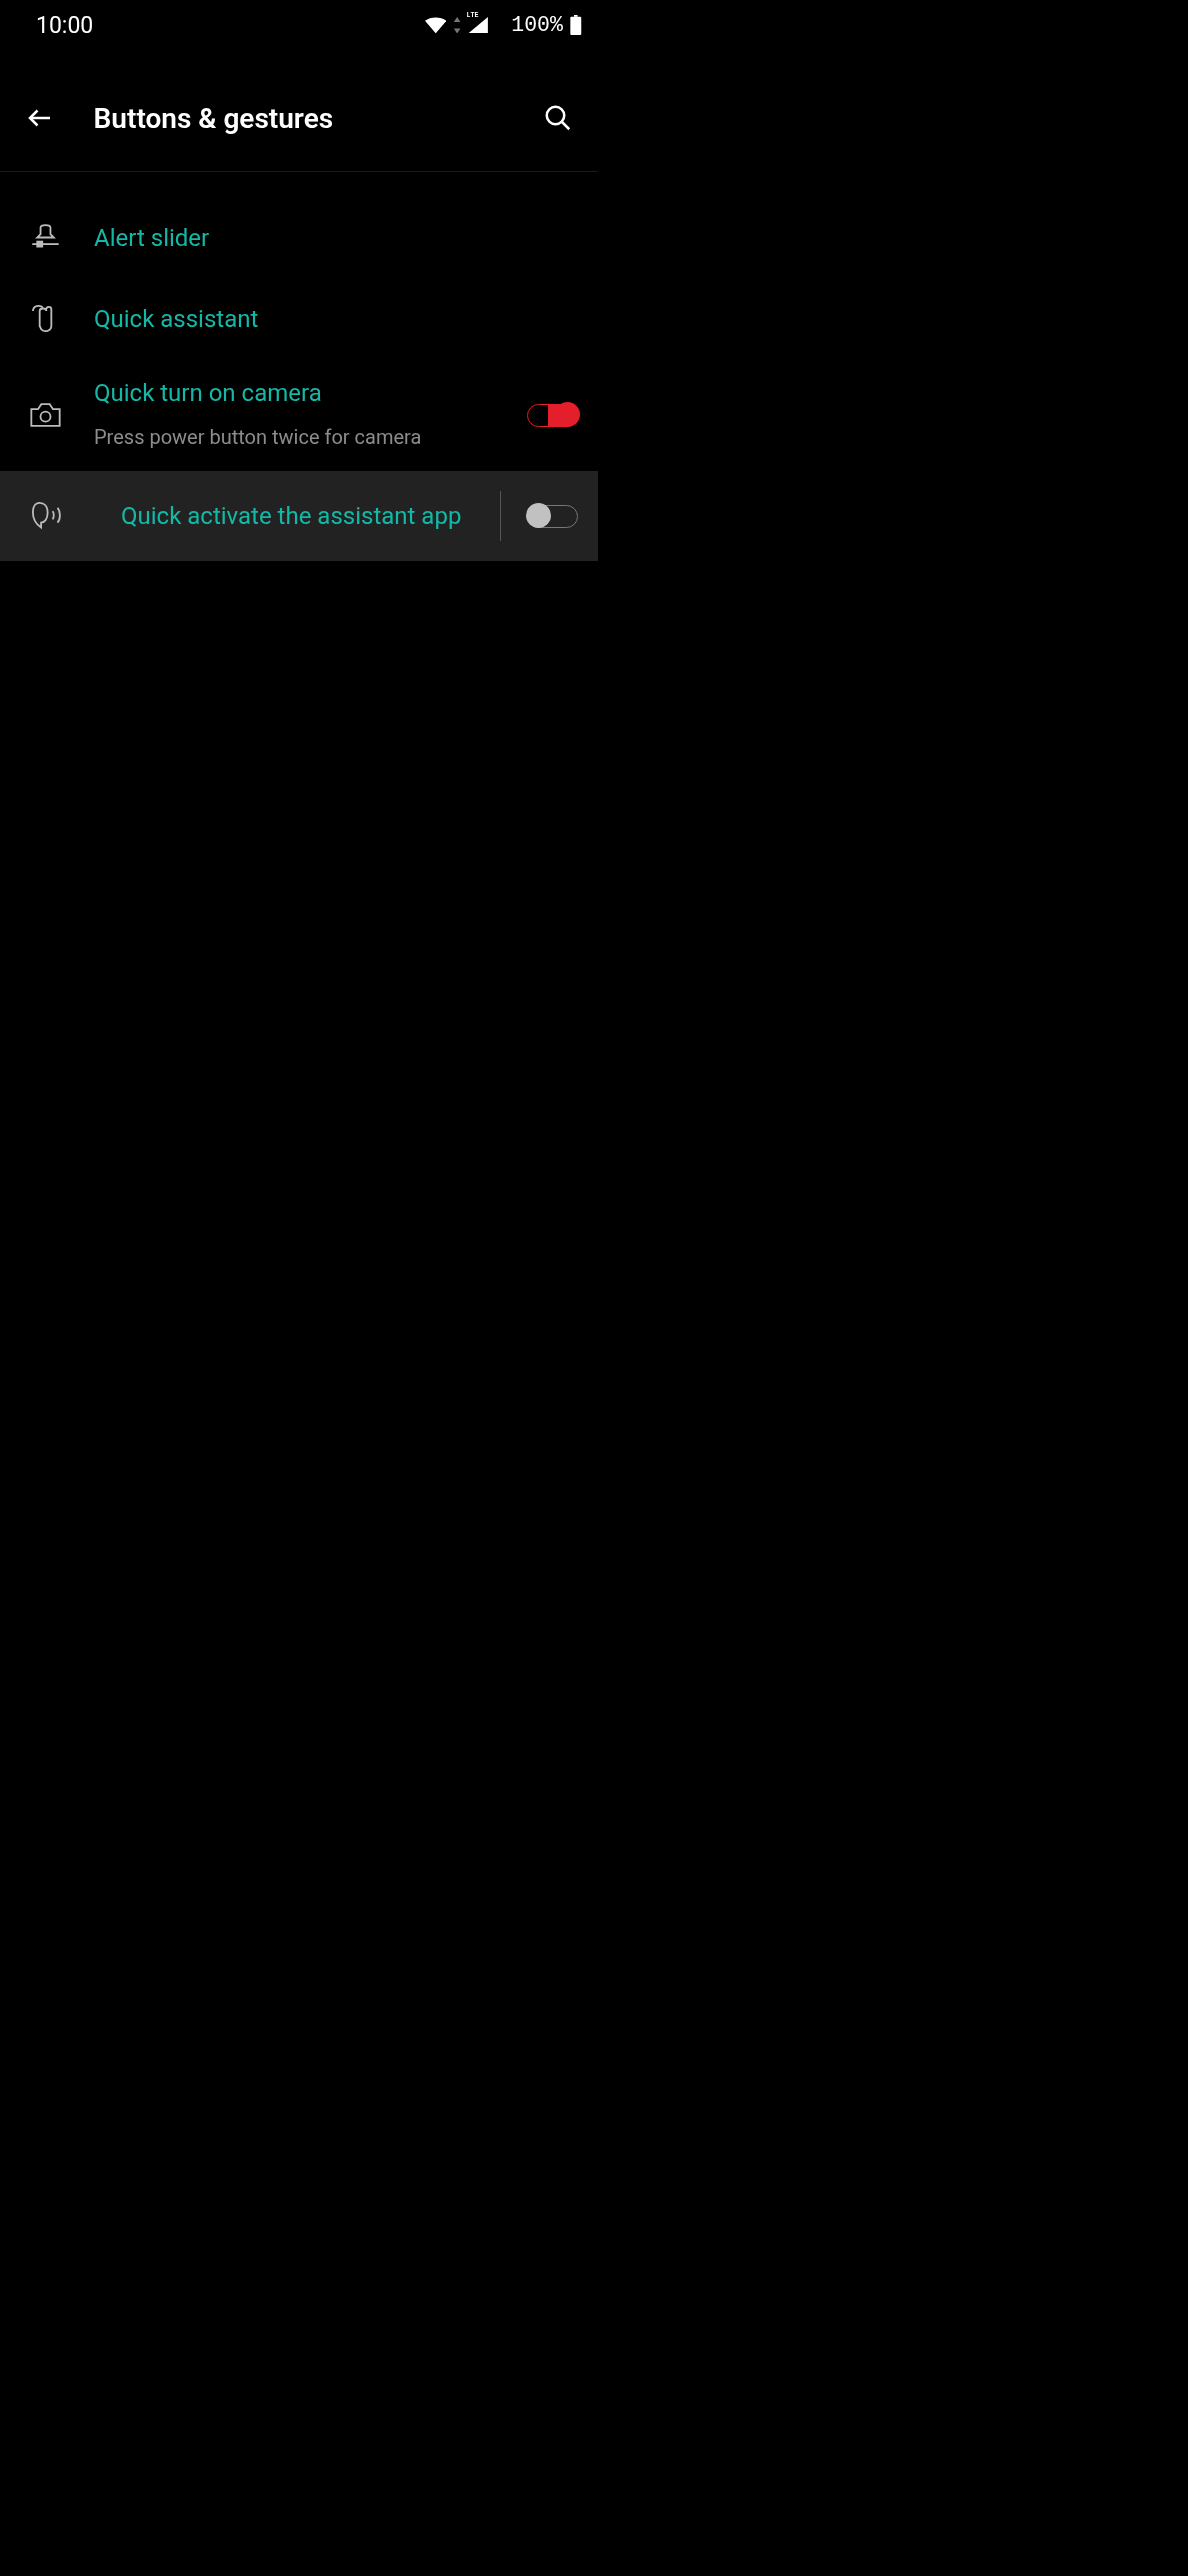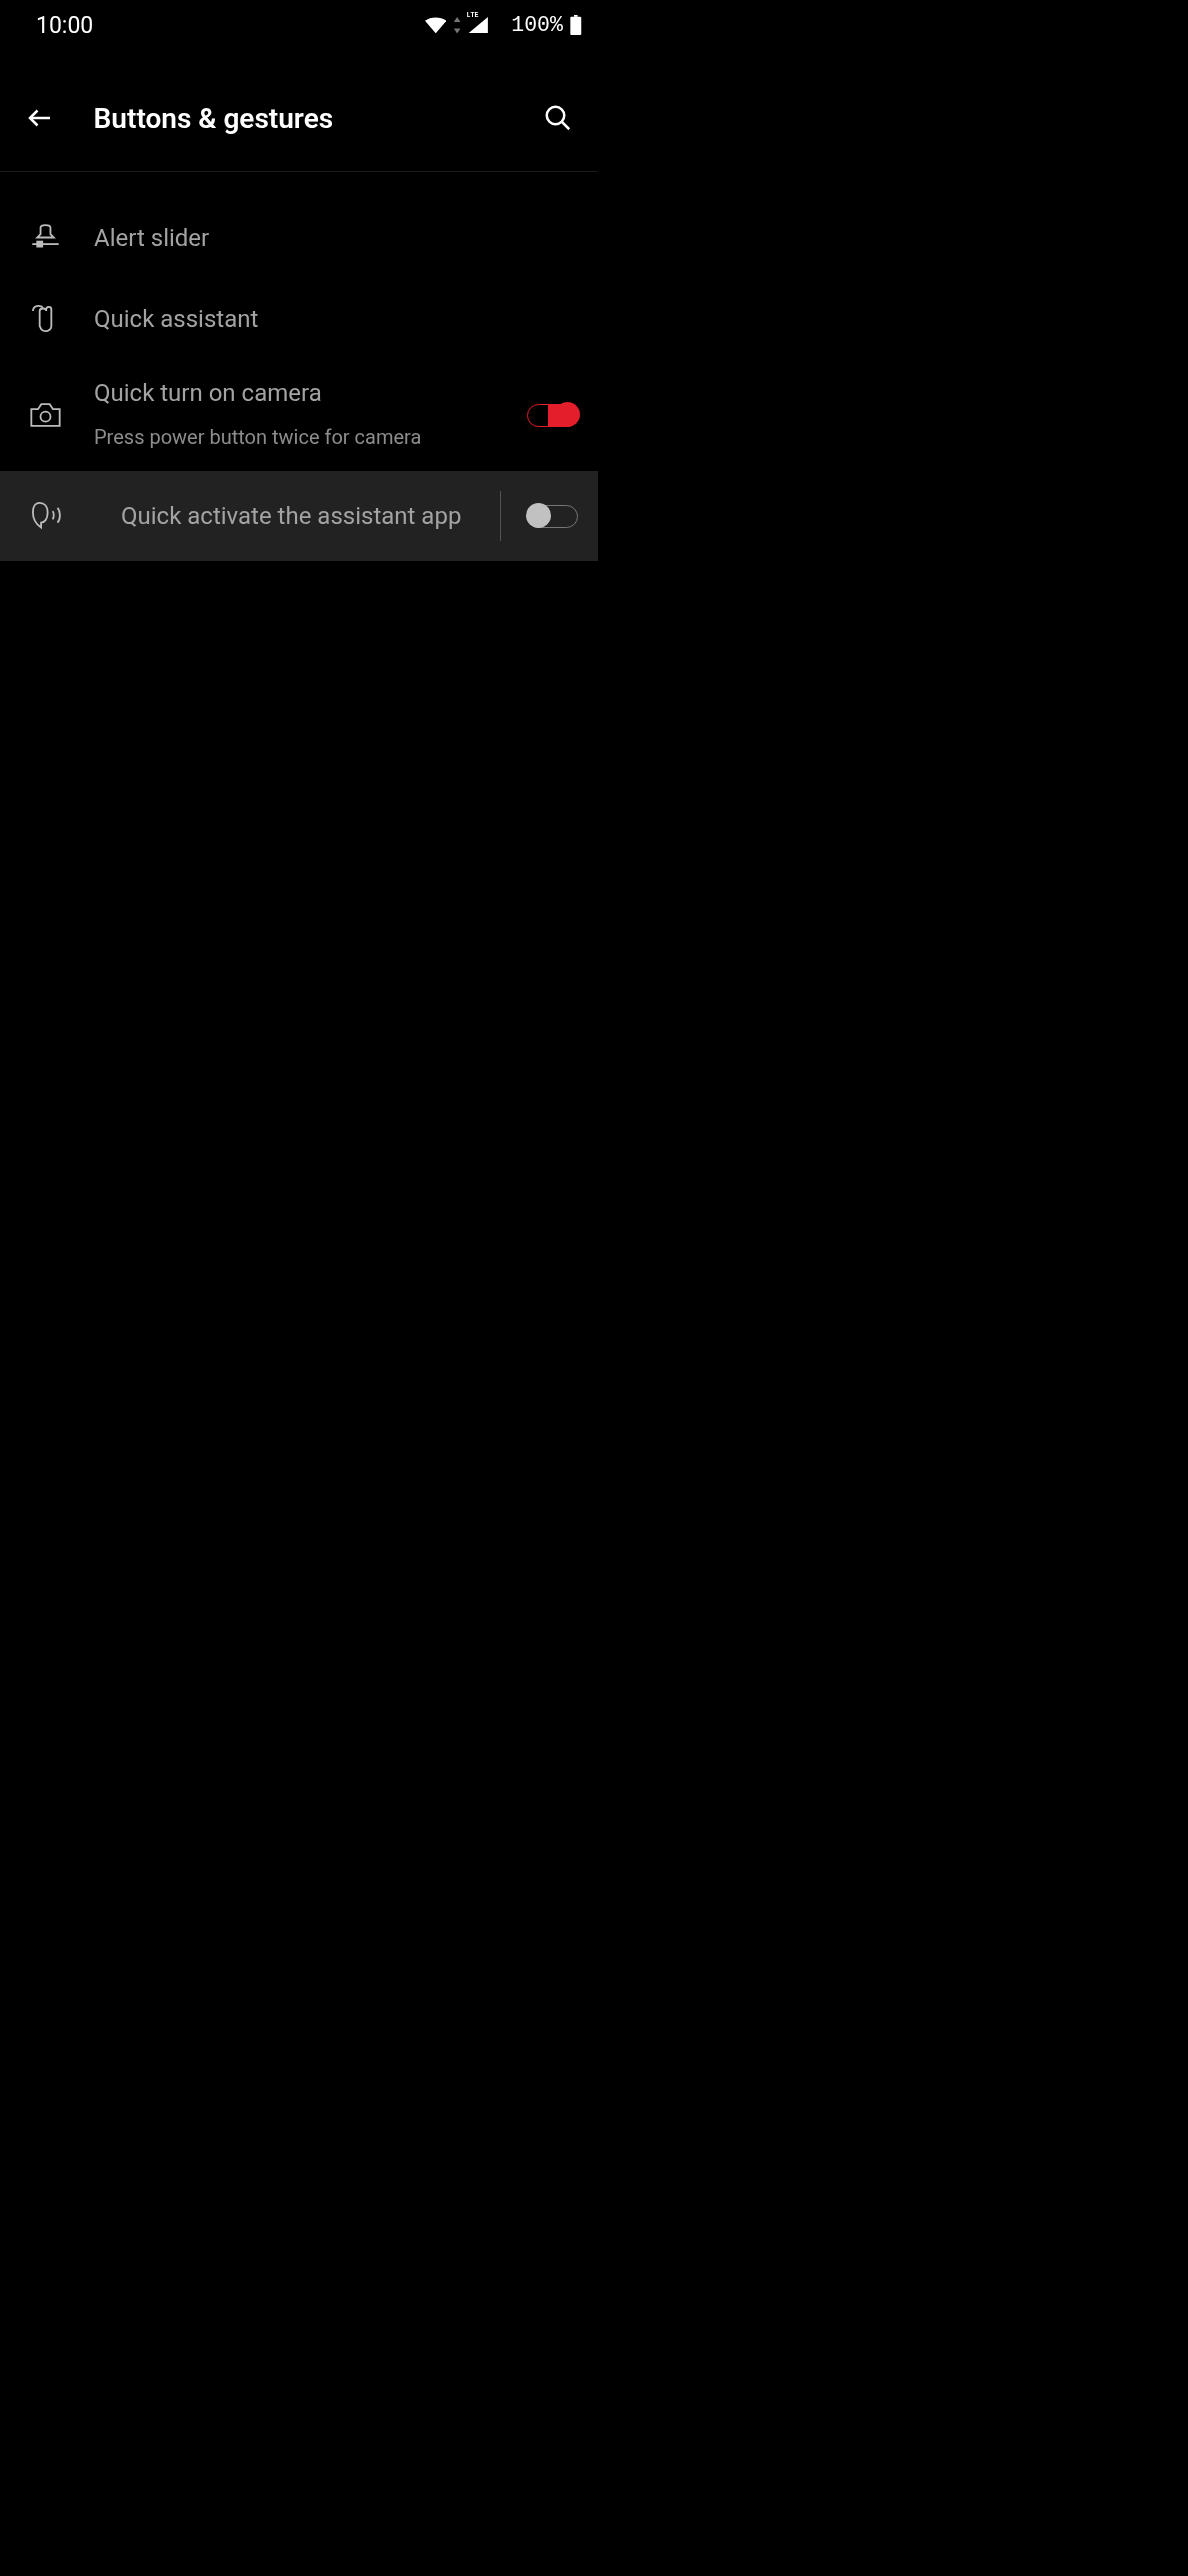--- a/index.html
+++ b/index.html
@@ -93,21 +93,21 @@
   .row-body {
     flex: 1;
     margin-left: 28px;
     display: flex;
     flex-direction: column;
     gap: 3.3px;
   }
   .row-title {
     font-size: 24px;
     font-weight: 400;
-    color: #a3a3a3;
+    color: #14b8a6;
   }
   .row-sub {
     font-size: 20px;
     color: #8c8c8c;
     line-height: 1.4;
     margin-top: 13px;
   }
   .row-action {
     flex-shrink: 0;
     display:flex;

